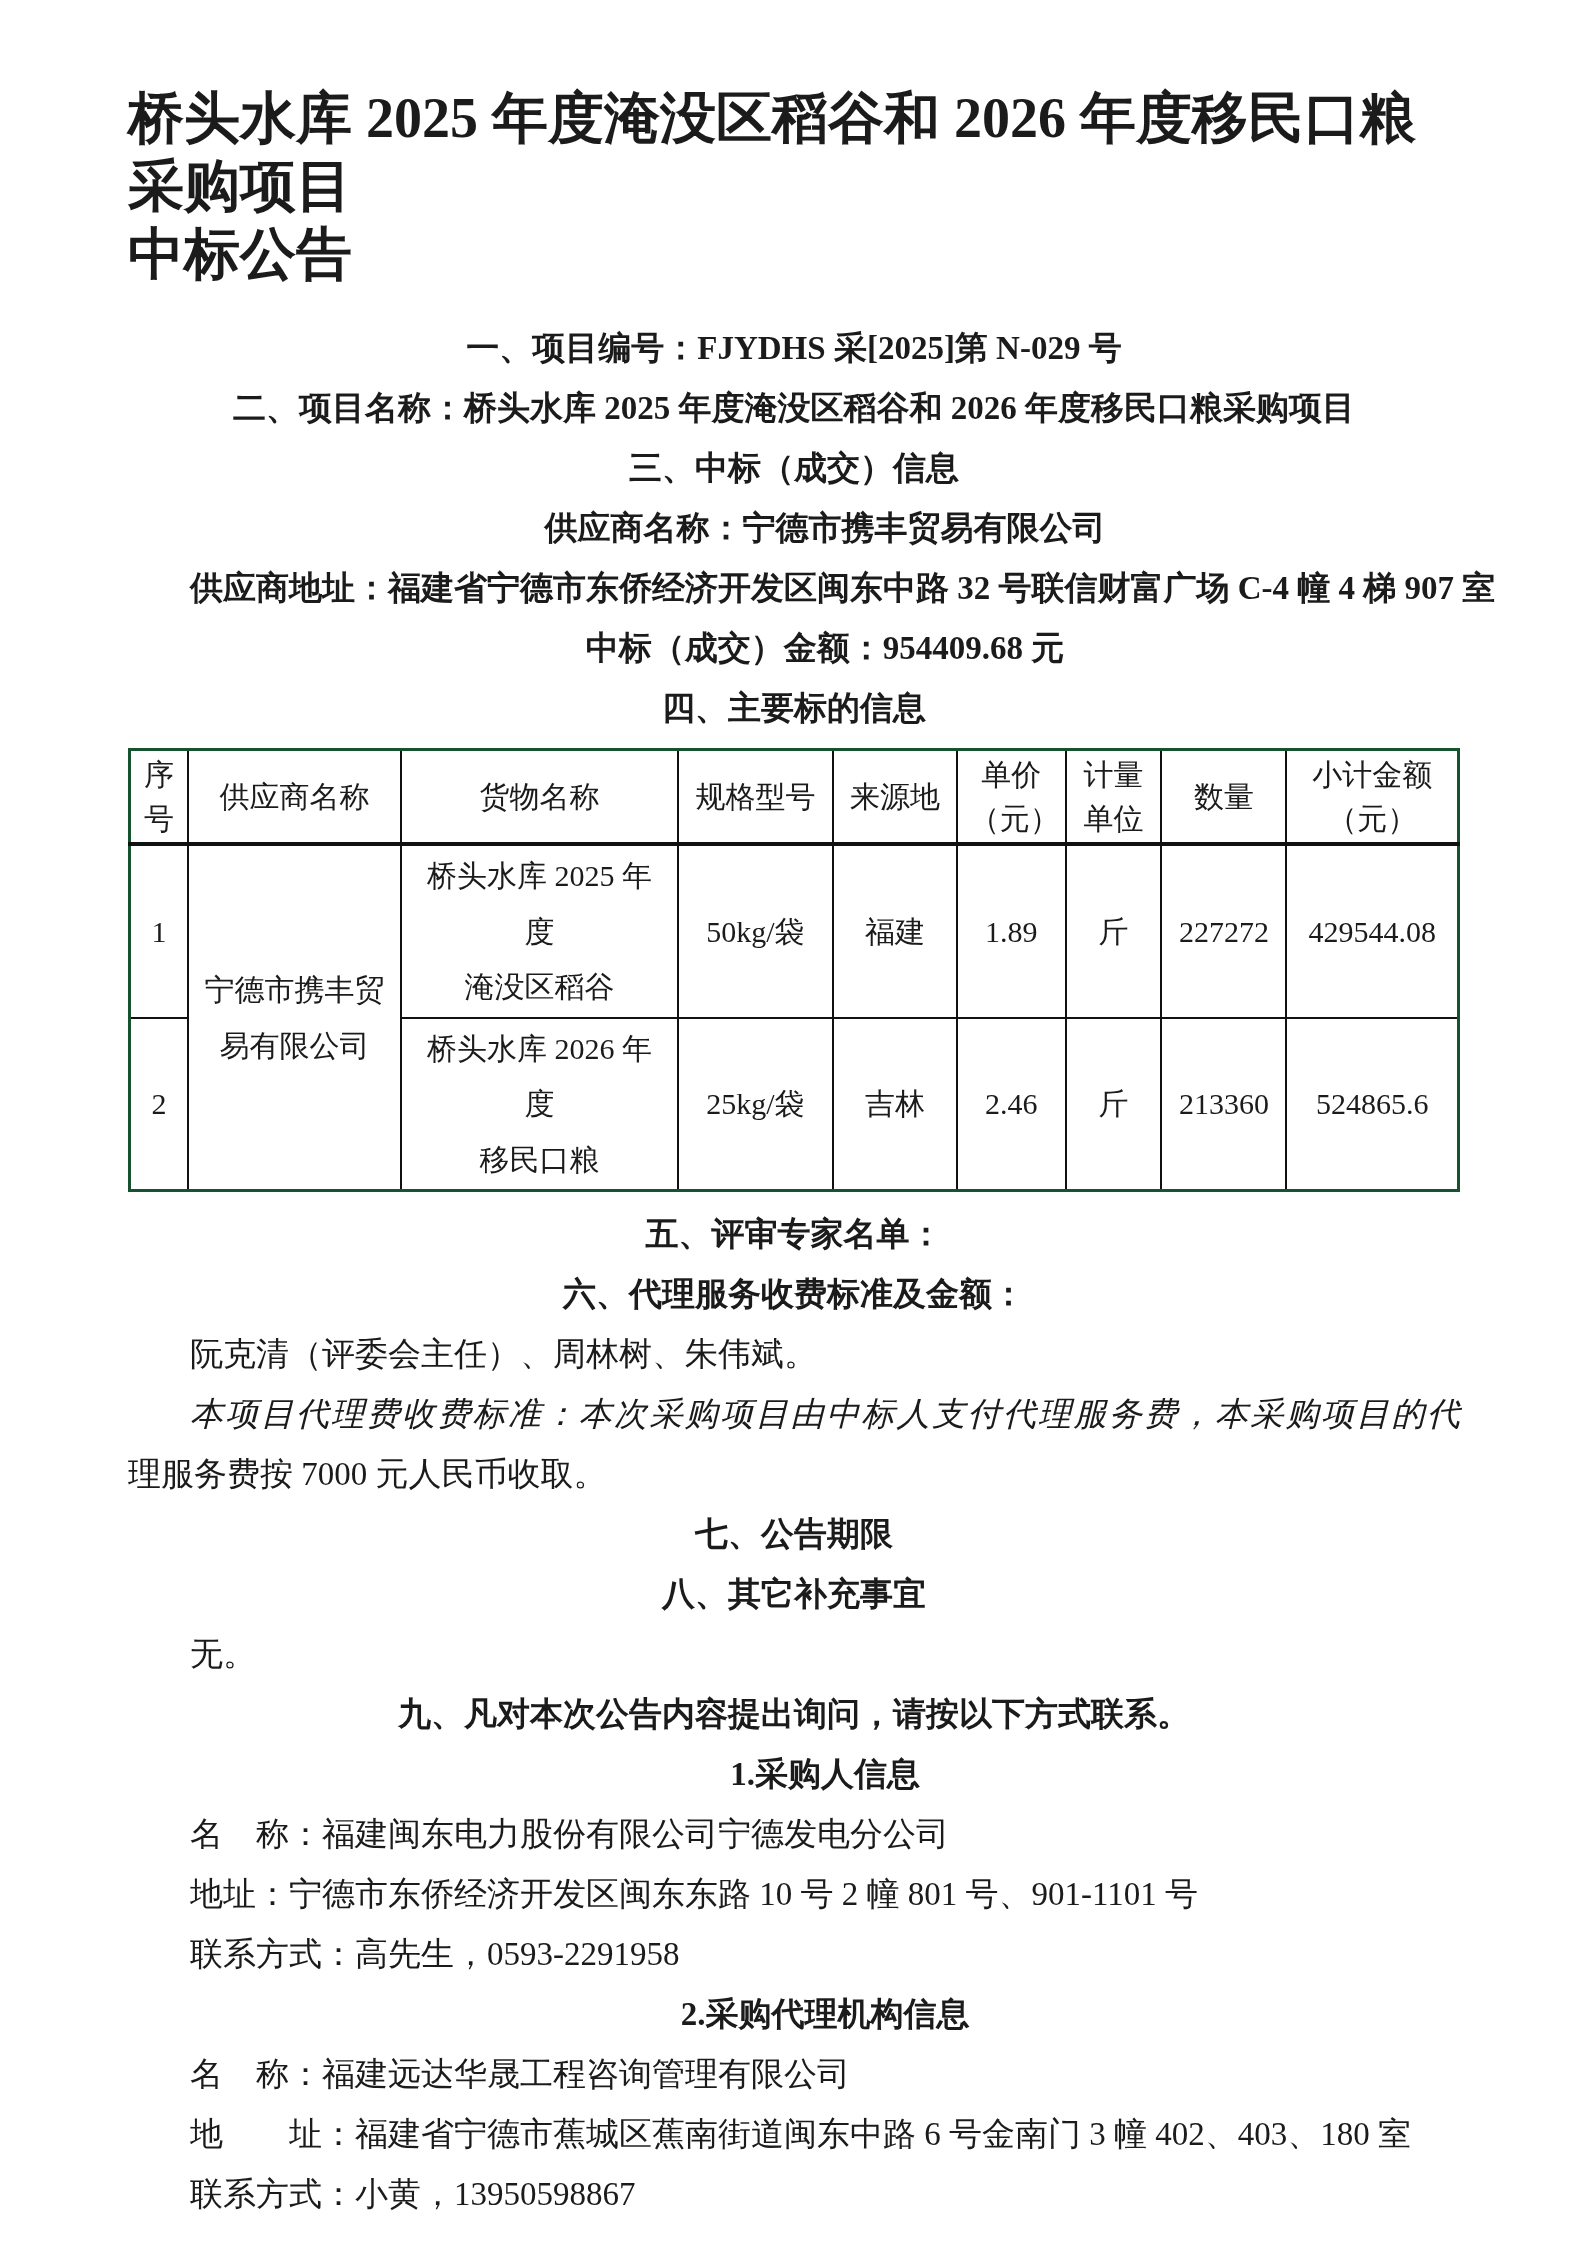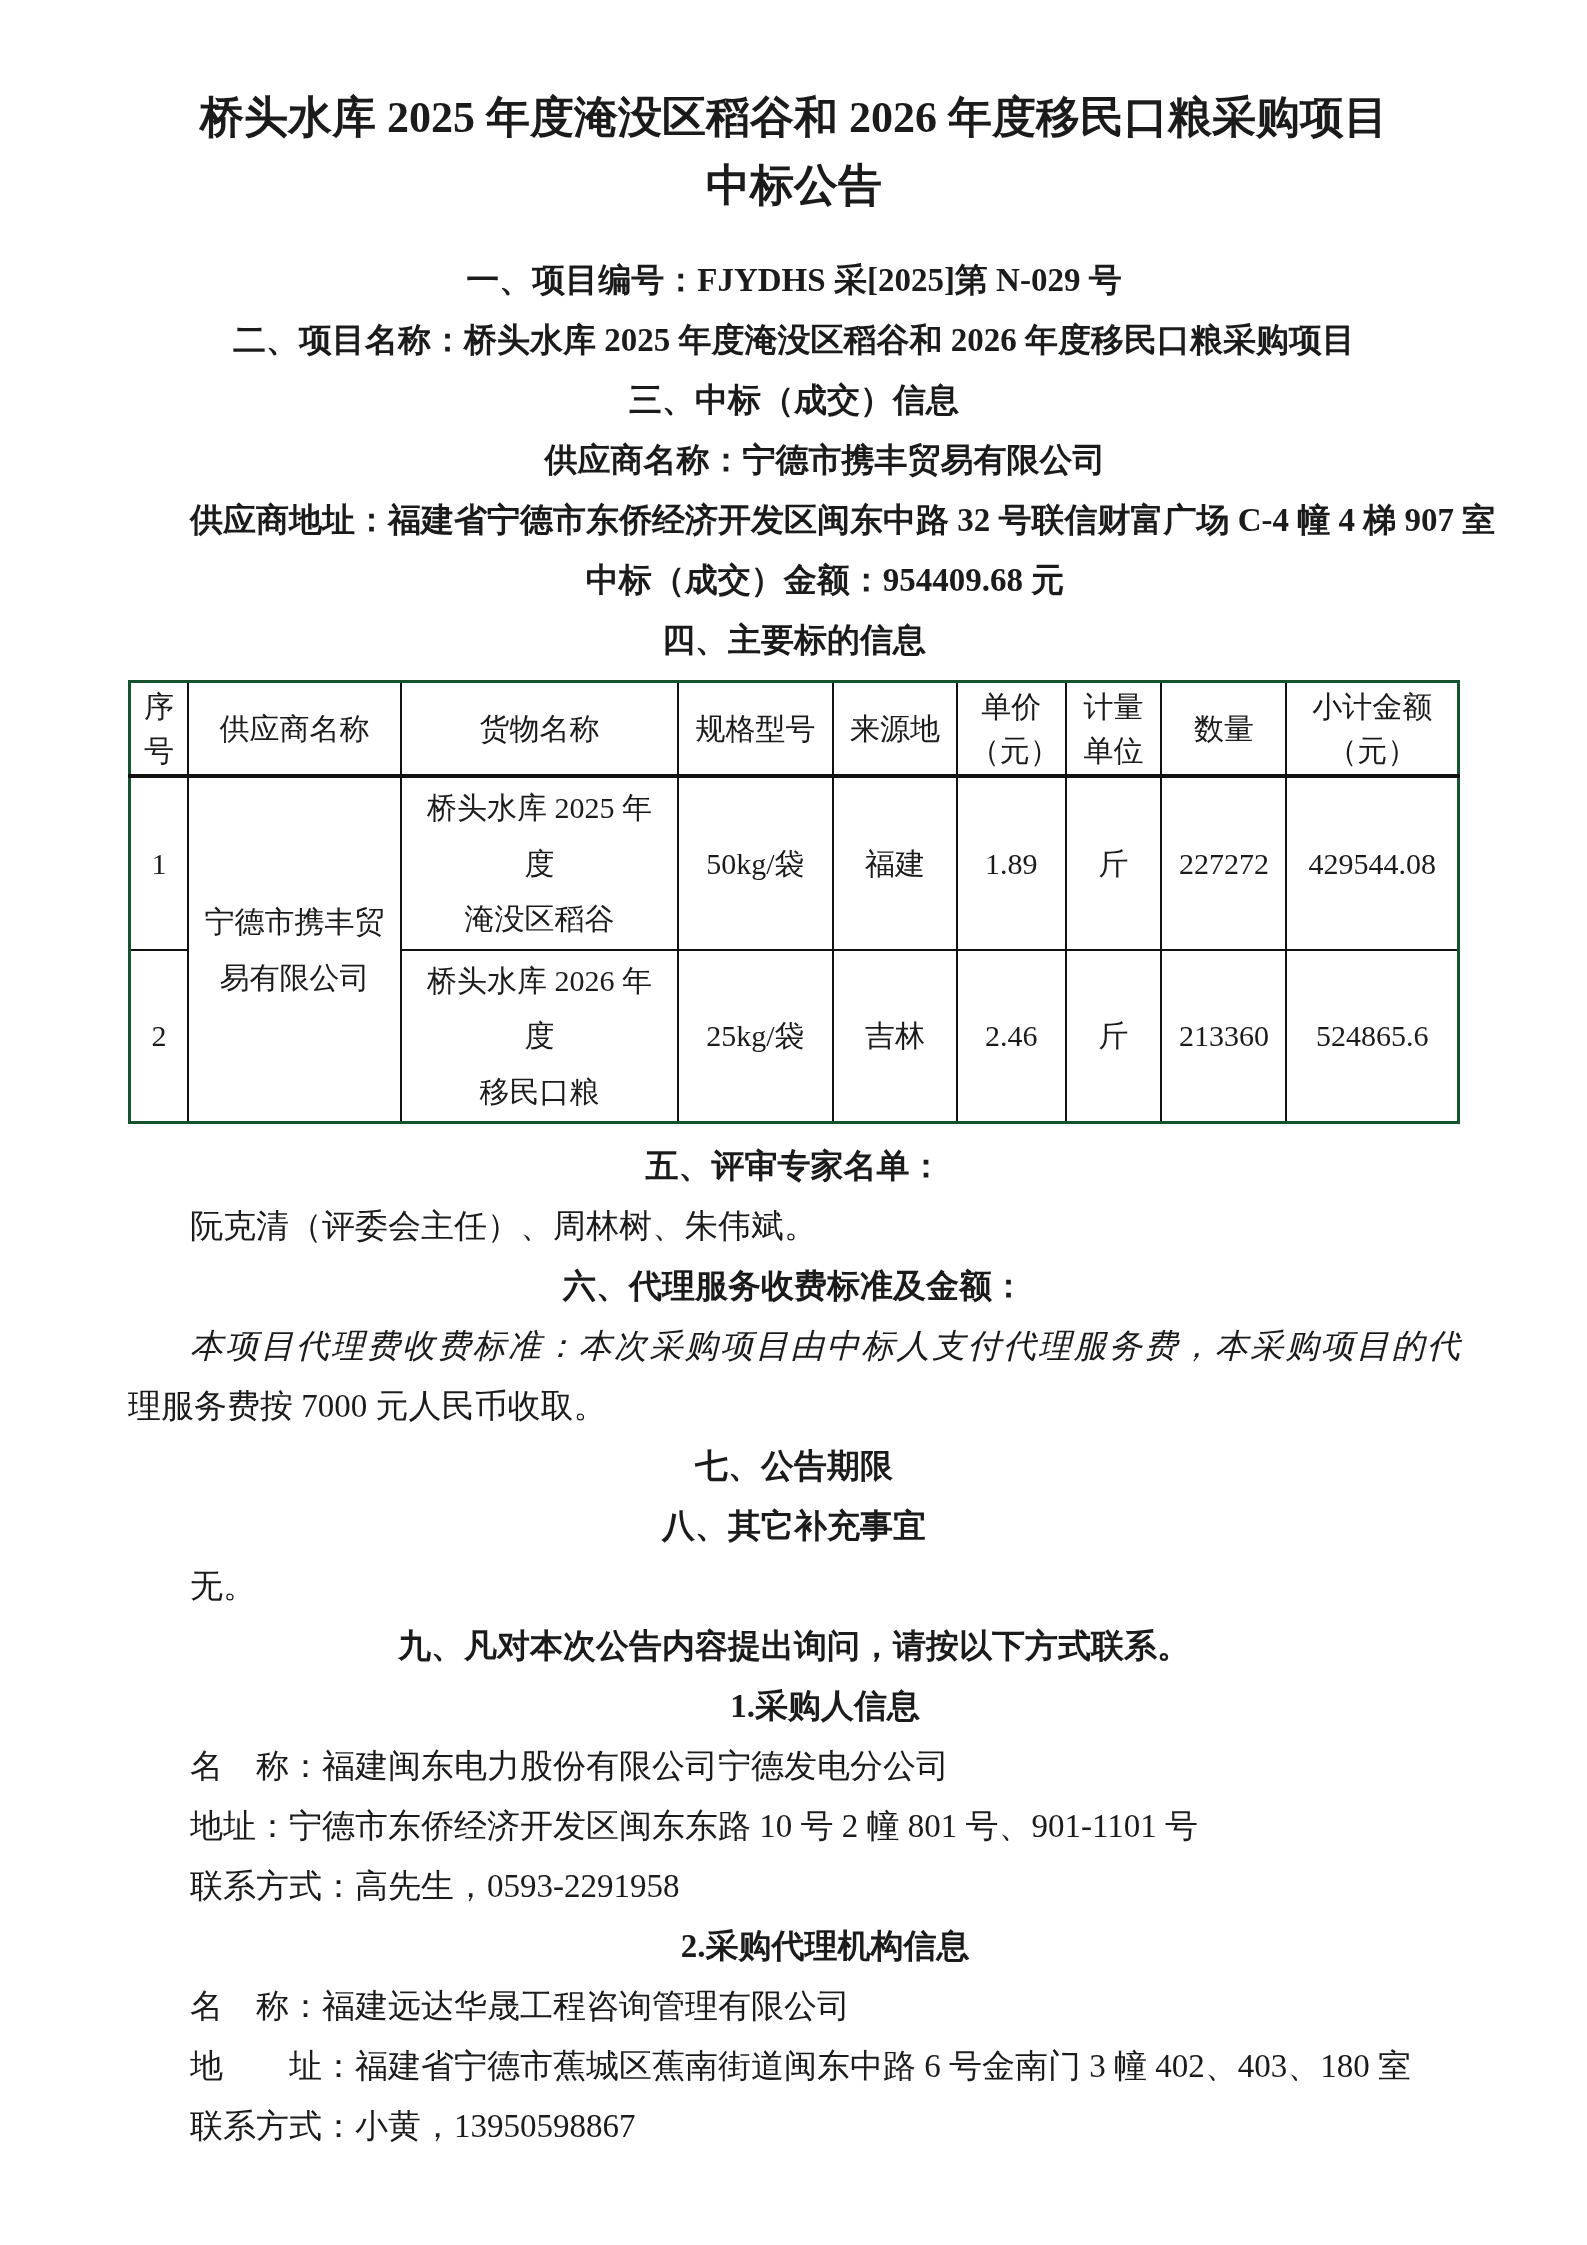--- a/index.html
+++ b/index.html
@@ -14,22 +14,21 @@
     margin: 0 auto;
     background: #ffffff;
     color: #1b1b1b;
     font-family: "Liberation Serif", "DejaVu Serif", serif;
     overflow: hidden;
     box-sizing: border-box;
     padding: 84px 127px 0 128px;
   }
   .title {
     margin: 0 0 30px 0;
-    text-align: center;
-    font-size: 44px;
+    font-size: 56px;
     font-weight: bold;
     line-height: 68px;
   }
   .tline { display: block; }
   .line {
     font-size: 33px;
     line-height: 60px;
     white-space: nowrap;
   }
   .heading { font-weight: bold; text-align: center; }
@@ -139,23 +138,23 @@
         <td>吉林</td>
         <td>2.46</td>
         <td>斤</td>
         <td>213360</td>
         <td>524865.6</td>
       </tr>
     </tbody>
   </table>
 
   <div class="line heading">五、评审专家名单：</div>
+  <div class="line heading">六、代理服务收费标准及金额：</div>
+
   <div class="line indent">阮克清（评委会主任）、周林树、朱伟斌。</div>
-
-  <div class="line heading">六、代理服务收费标准及金额：</div>
   <div class="fee-line1">本项目代理费收费标准：本次采购项目由中标人支付代理服务费，本采购项目的代</div>
   <div class="line">理服务费按 7000 元人民币收取。</div>
 
   <div class="line heading">七、公告期限</div>
 
   <div class="line heading">八、其它补充事宜</div>
   <div class="line indent">无。</div>
 
   <div class="line heading">九、凡对本次公告内容提出询问，请按以下方式联系。</div>
 

